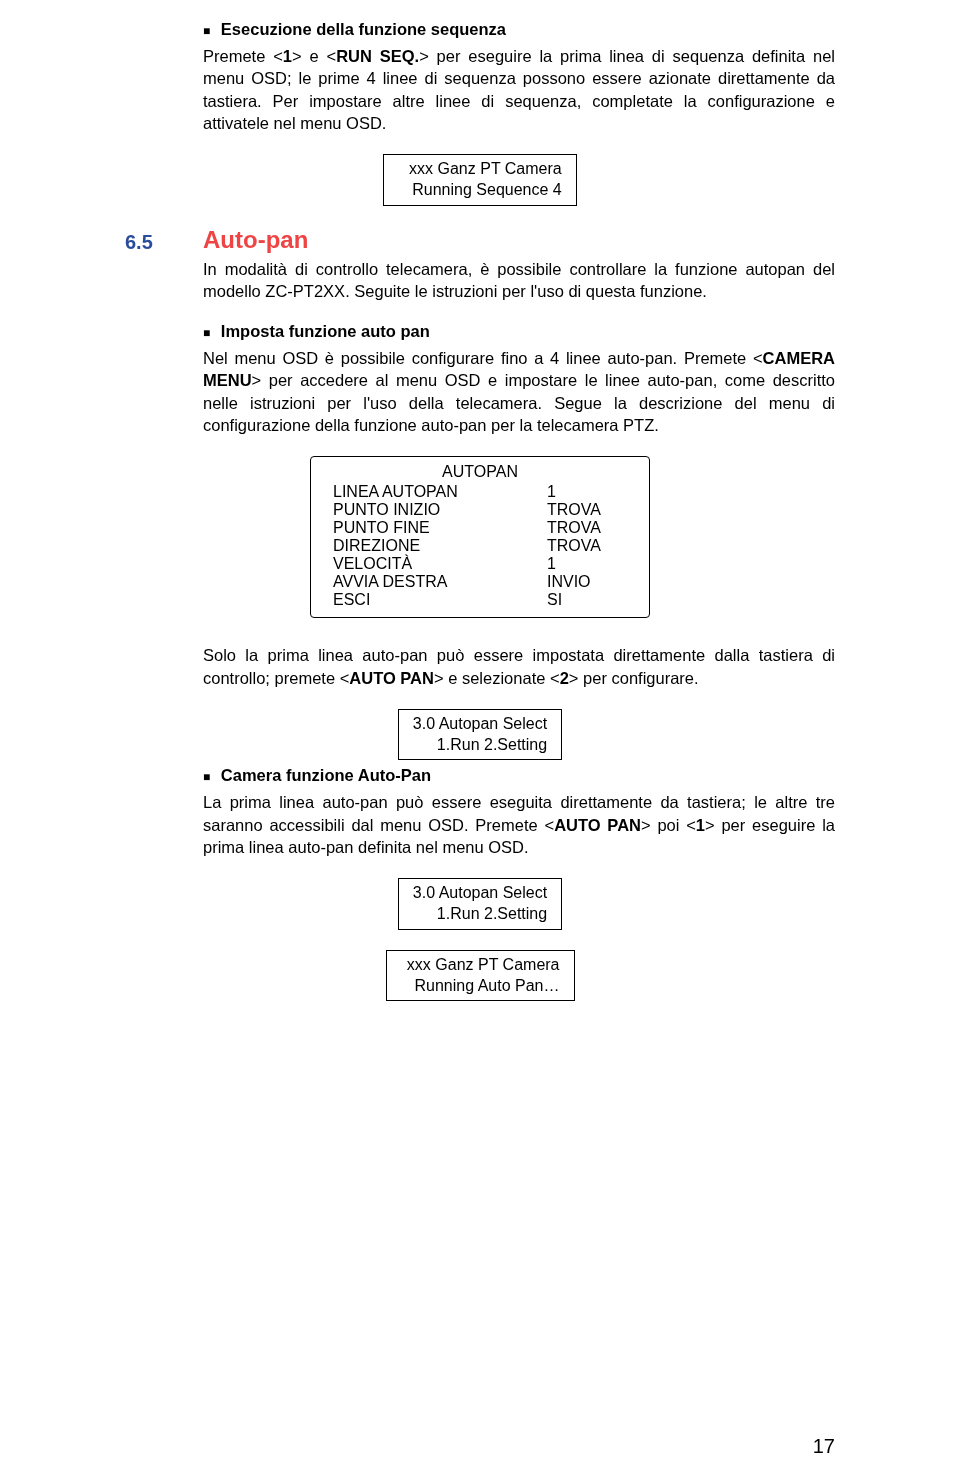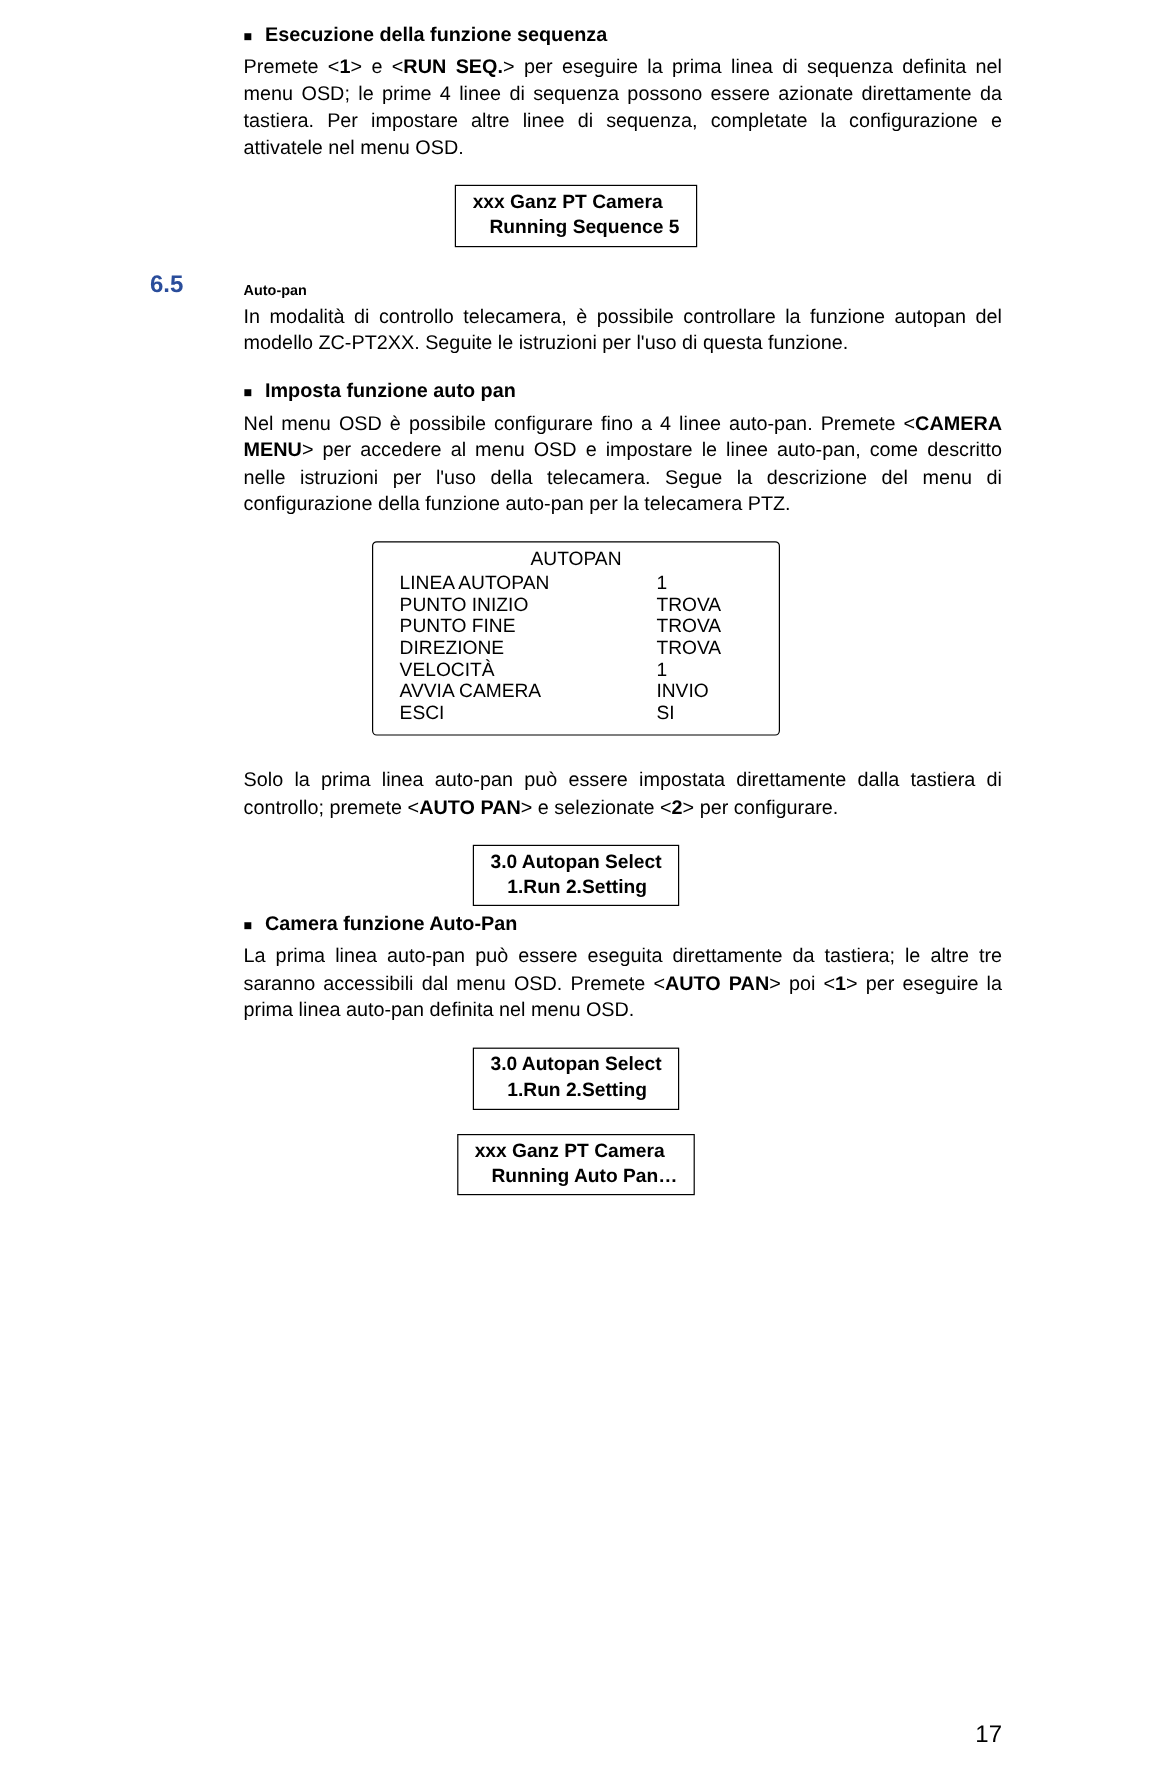--- a/index.html
+++ b/index.html
@@ -41,37 +41,37 @@
     border: 1.5px solid #000;
     padding: 4px 14px 4px 14px;
     margin: 0 auto 20px auto;
     width: max-content;
     line-height: 1.3;
     font-size: 16px;
   }
   .lcd-box .line2 {
     padding-left: 14px;
   }
-  .lcd-box .bold { font-weight: bold; }
+  .lcd-box .bold { font-weight: normal; text-align: right; }
   .h-row {
     display: flex;
     align-items: flex-end;
     margin-bottom: 4px;
   }
   .h-num {
     width: 78px;
     color: #2a4d9b;
     font-weight: bold;
     font-size: 20px;
     flex-shrink: 0;
   }
   .h-title {
-    color: #000000;
+    color: #ef4444;
     font-weight: bold;
-    font-size: 12px;
+    font-size: 24px;
   }
   .menu-box {
     border: 1.5px solid #000;
     border-radius: 4px;
     width: 340px;
     margin: 0 auto 26px auto;
     padding: 6px 22px 8px 22px;
     box-sizing: border-box;
     font-size: 16px;
   }
@@ -103,21 +103,21 @@
       <span class="bullet">■</span>
       <span>Esecuzione della funzione sequenza</span>
     </div>
     <p class="para">
       <span>Premete &lt;</span><span class="bold-inline">1</span><span>&gt; e &lt;</span><span class="bold-inline">RUN SEQ.</span><span>&gt; per eseguire la prima linea di sequenza definita nel menu OSD; le prime 4 linee di sequenza possono essere azionate direttamente da tastiera. Per impostare altre linee di sequenza, completate la configurazione e attivatele nel menu OSD.</span>
     </p>
   </div>
 
   <div class="lcd-box bold">
     <div class="bold">xxx Ganz PT Camera</div>
-    <div class="line2 bold">Running Sequence 5</div>
+    <div class="line2 bold">Running Sequence 4</div>
   </div>
 
   <div class="h-row">
     <div class="h-num">6.5</div>
     <div class="h-title">Auto-pan</div>
   </div>
   <div class="sec-block">
     <p class="para">In modalità di controllo telecamera, è possibile controllare la funzione autopan del modello ZC-PT2XX. Seguite le istruzioni per l'uso di questa funzione.</p>
   </div>
 
@@ -148,21 +148,21 @@
         </div>
         <div class="menu-row">
           <div class="k">DIREZIONE</div>
           <div class="v">TROVA</div>
         </div>
         <div class="menu-row">
           <div class="k">VELOCITÀ</div>
           <div class="v">1</div>
         </div>
         <div class="menu-row">
-          <div class="k">AVVIA CAMERA</div>
+          <div class="k">AVVIA DESTRA</div>
           <div class="v">INVIO</div>
         </div>
         <div class="menu-row">
           <div class="k">ESCI</div>
           <div class="v">SI</div>
         </div>
       </div>
   </div>
 
   <div class="sec-block">

